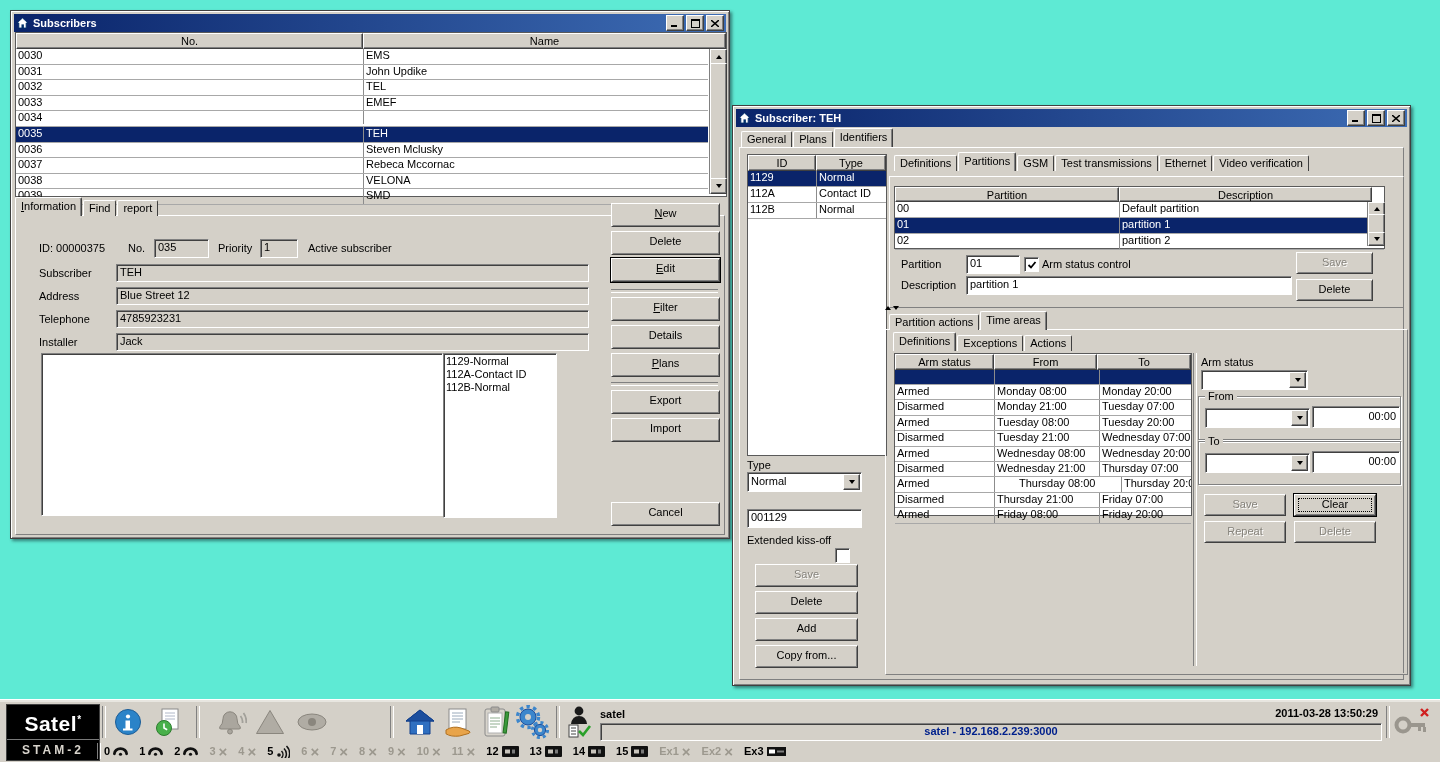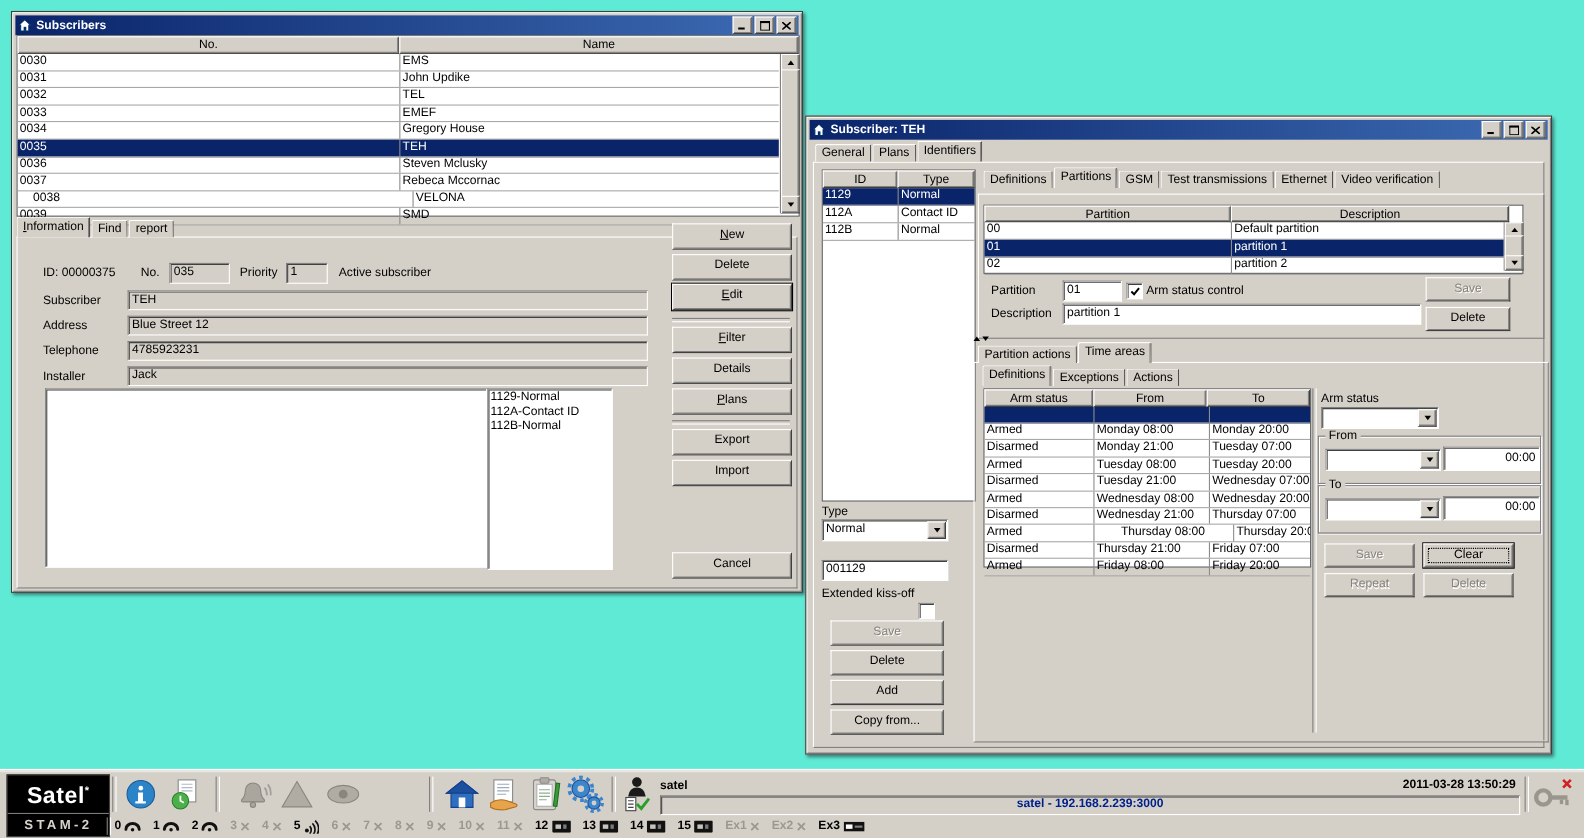--- a/index.html
+++ b/index.html
@@ -129,37 +129,37 @@
             <div class="td" style="flex:1;">John Updike</div>
           </div>
         <div class="trow" style="height:14.6px;">
             <div class="td" style="width:343px;">0032</div>
             <div class="td" style="flex:1;">TEL</div>
           </div>
         <div class="trow" style="height:14.6px;">
             <div class="td" style="width:343px;">0033</div>
             <div class="td" style="flex:1;">EMEF</div>
           </div>
-        <div class="trow" style="height:14.6px;">
+        <div class="trow" style="height:14.6px;flex-direction:column;">
             <div class="td" style="width:343px;">0034</div>
             <div class="td" style="flex:1;">Gregory House</div>
           </div>
         <div class="trow sel" style="height:14.6px;">
             <div class="td" style="width:343px;">0035</div>
             <div class="td" style="flex:1;">TEH</div>
           </div>
         <div class="trow" style="height:14.6px;">
             <div class="td" style="width:343px;">0036</div>
             <div class="td" style="flex:1;">Steven Mclusky</div>
           </div>
         <div class="trow" style="height:14.6px;">
             <div class="td" style="width:343px;">0037</div>
             <div class="td" style="flex:1;">Rebeca Mccornac</div>
           </div>
-        <div class="trow" style="height:14.6px;padding-left:12px;">
+        <div class="trow" style="height:14.6px;">
             <div class="td" style="width:343px;">0038</div>
             <div class="td" style="flex:1;">VELONA</div>
           </div>
         <div class="trow" style="height:14.6px;">
             <div class="td" style="width:343px;">0039</div>
             <div class="td" style="flex:1;">SMD</div>
           </div>
       </div>
       <div class="vsb" style="right:0;top:16px;height:145px;">
         <div class="sbtn" style="top:0;">

